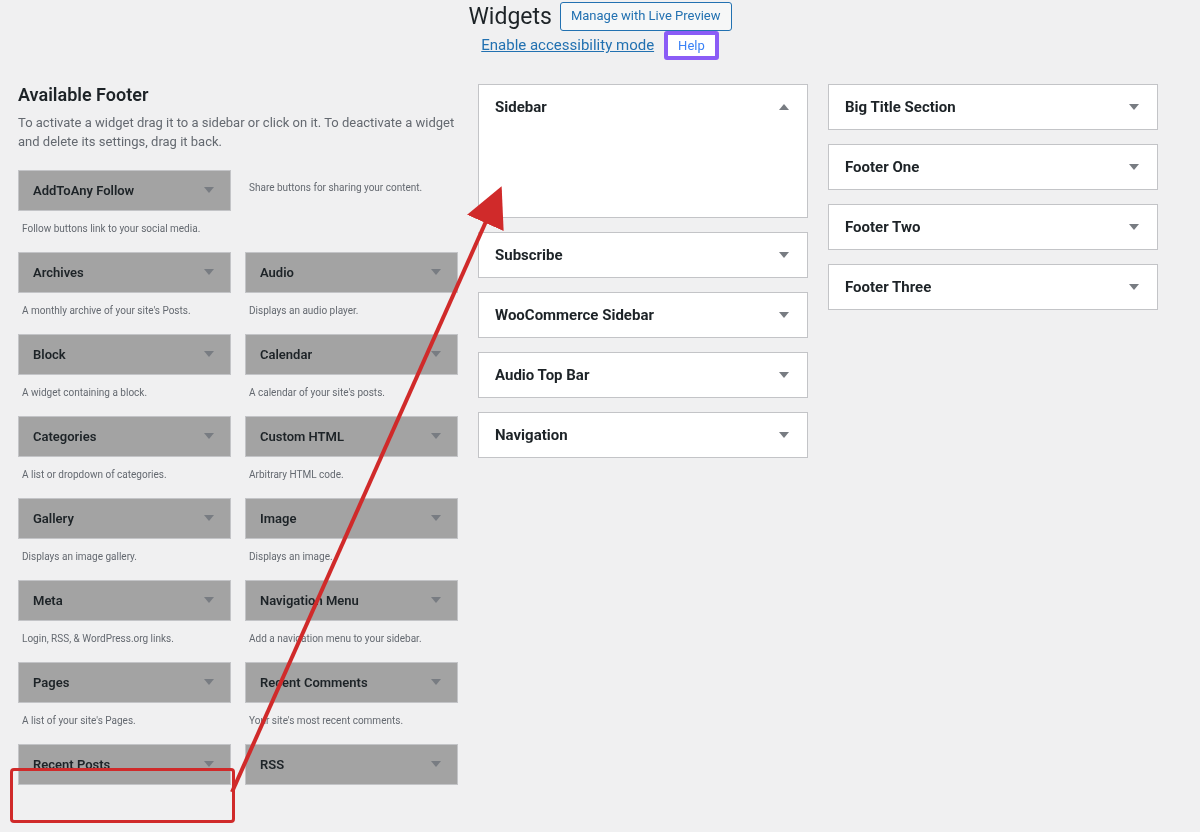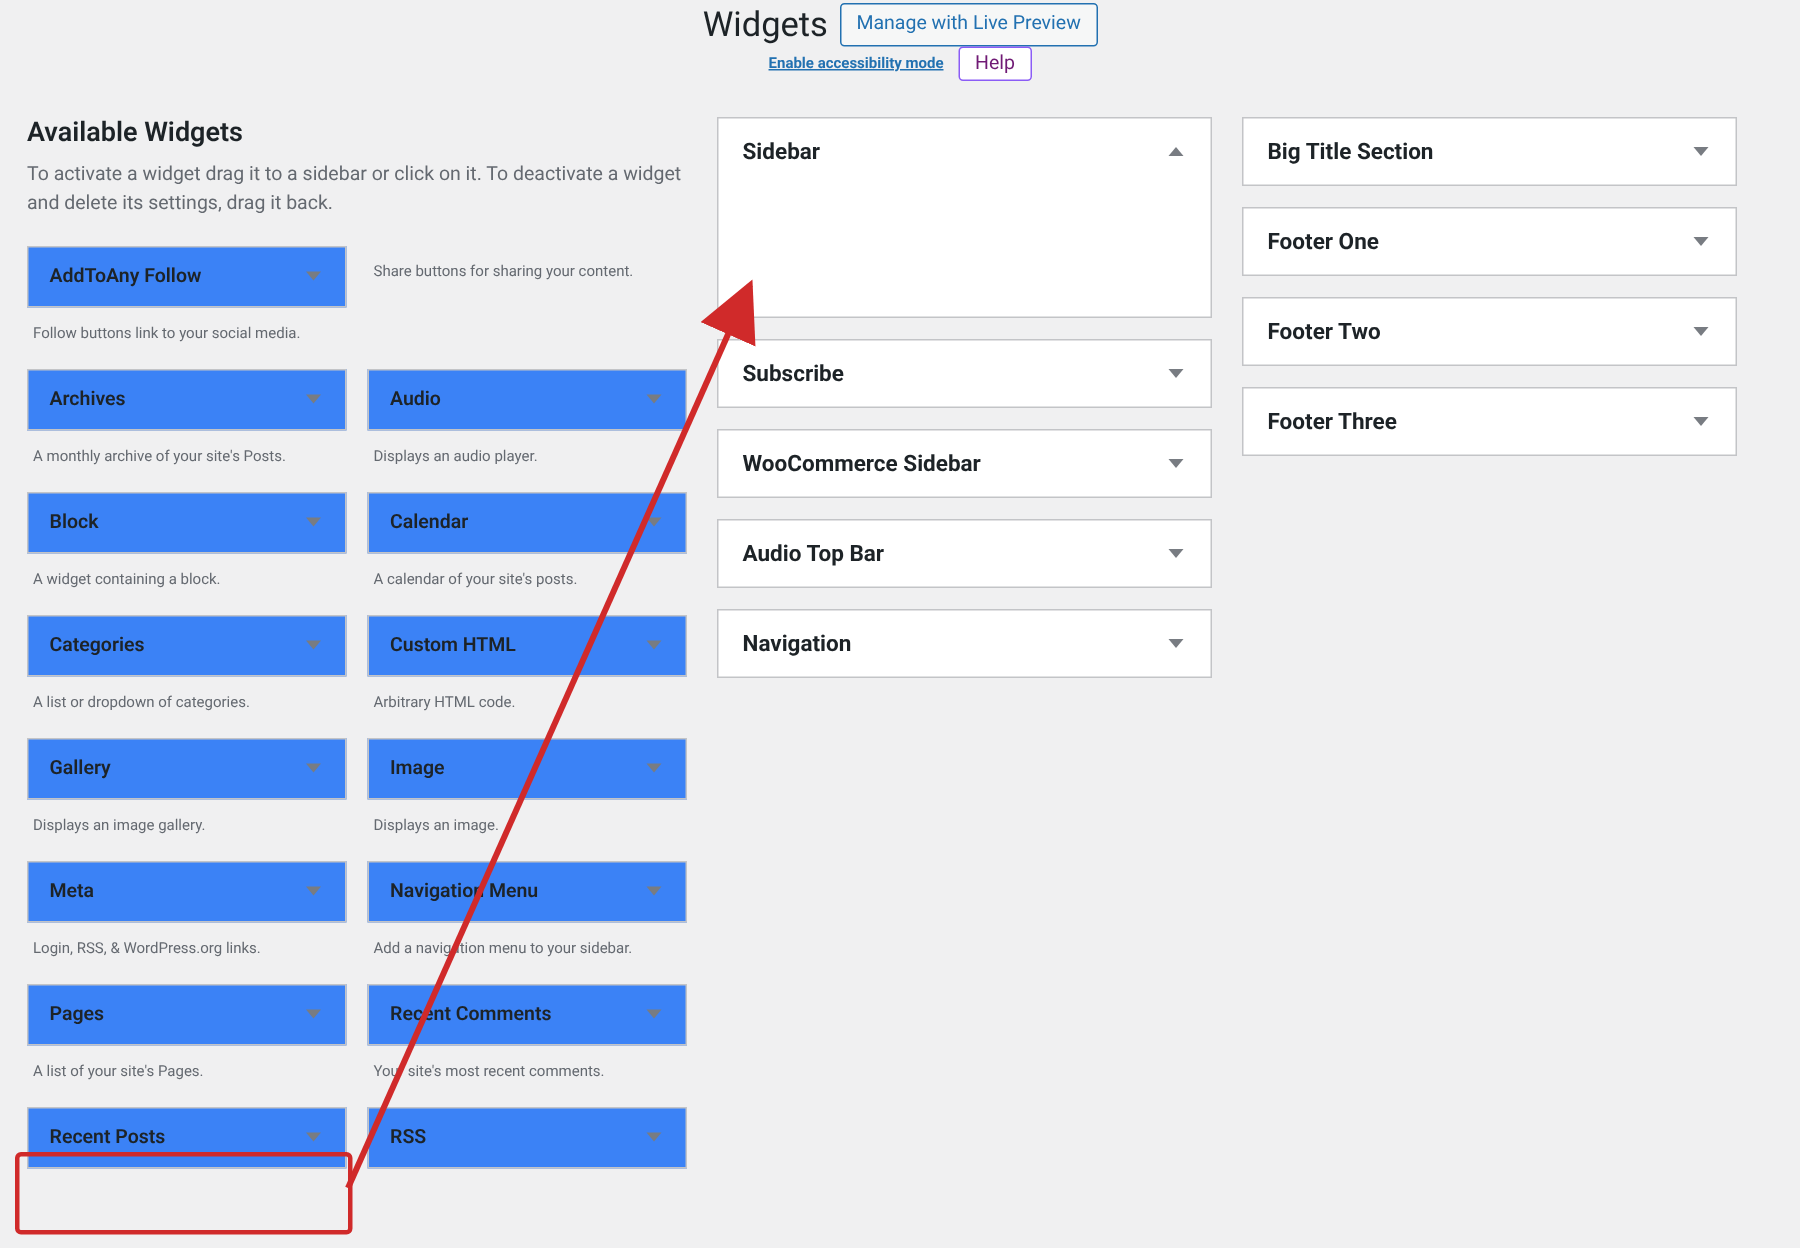--- a/index.html
+++ b/index.html
@@ -33,28 +33,27 @@
     padding: 3px 10px;
     font-size: 13px;
     border-radius: 3px;
     cursor: pointer;
     line-height: 1.6;
   }
   .header-right { display: flex; align-items: center; gap: 10px; }
   .link-access {
     color: #2271b1;
     text-decoration: underline;
-    font-size: 10px;
+    font-size: 15px;
     cursor: pointer;
-    font-weight: bold;
   }
   .help-btn {
-    border: 1px solid #8b5cf6;
+    border: 4px solid #8b5cf6;
     background: #fff;
-    color: #701a75;
+    color: #3b82f6;
     padding: 3px 10px;
     border-radius: 3px;
     font-size: 13px;
     cursor: pointer;
   }
   .columns {
     display: flex;
     gap: 20px;
     align-items: flex-start;
     margin-top: 18px;
@@ -77,21 +76,21 @@
   }
   .widgets-grid {
     display: grid;
     grid-template-columns: 1fr 1fr;
     column-gap: 14px;
     row-gap: 0;
   }
   .widget-cell { margin-bottom: 4px; }
   .widget-box {
     border: 1px solid #c3c4c7;
-    background: #3b82f6;
+    background: #a3a3a3;
     padding: 12px 14px;
     display: flex;
     align-items: center;
     justify-content: space-between;
     cursor: move;
     font-size: 13px;
     font-weight: 600;
     color: #1d2327;
     text-align: center;
   }
@@ -155,21 +154,21 @@
   </div>
   <div class="header-right">
     <span class="link-access">Enable accessibility mode</span>
     <span class="help-btn">Help</span>
   </div>
 </div>
 
 <div class="columns">
 
   <div class="col-left">
-    <h2 class="section-title">Available Widgets</h2>
+    <h2 class="section-title">Available Footer</h2>
     <p class="section-help">To activate a widget drag it to a sidebar or click on it. To deactivate a widget and delete its settings, drag it back.</p>
 
     <div class="widgets-grid">
       <div class="widget-cell">
         <div class="widget-box">
           <span>AddToAny Follow</span>
           <span class="chev"></span>
         </div>
         <div class="widget-desc">Follow buttons link to your social media.</div>
       </div>

